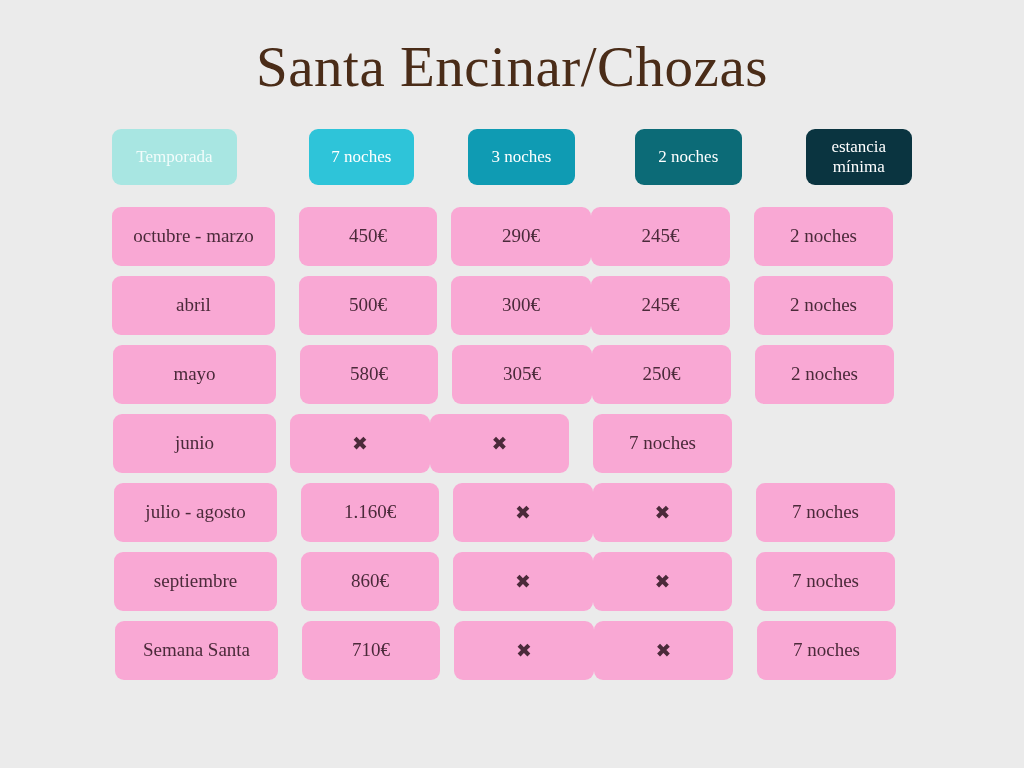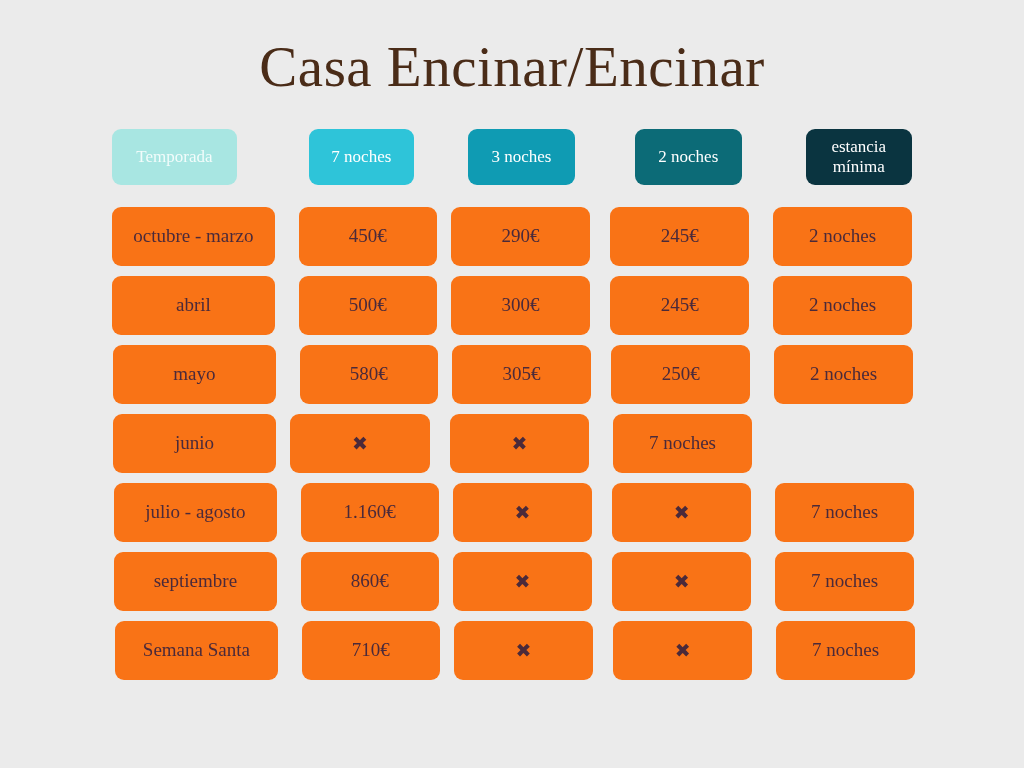--- a/index.html
+++ b/index.html
@@ -85,42 +85,41 @@
     width: 139px;
     margin-left: 24px;
     background: #0a3440;
     font-size: 15px;
   }
   
   .data-row {
     height: 69px;
   }
   .data-row .cell {
-    background: #f97316;
+    background: #f9a8d4;
     height: 59px;
     color: #4b2a3a;
     font-size: 19px;
   }
   .c-season {
     width: 163px;
     margin-left: 0px;
   }
   .c-7 {
     width: 138px;
     margin-left: 24px;
     font-size: 17px;
   }
   .c-3 {
     width: 140px;
     margin-left: 14px;
     font-size: 17px;
   }
   .c-2 {
     width: 139px;
-    margin-left: 20px;
     font-size: 17px;
   }
   .c-min {
     width: 139px;
     margin-left: 24px;
     font-size: 17px;
   }
   .cross {
     color: #e8172b;
     font-size: 21px;
@@ -130,21 +129,21 @@
   
   .shift1 { transform: translateX(1px); }
   .shift2 { transform: translateX(2px); }
   .shift3 { transform: translateX(3px); }
 </style>
 </head>
 <body>
 
 <div class="page">
 
-  <h1 class="title">Casa Encinar/Encinar</h1>
+  <h1 class="title">Santa Encinar/Chozas</h1>
 
   <div class="table">
 
     <div class="row header-row">
       <div class="cell h-temporada">Temporada</div>
       <div class="cell h-7">7 noches</div>
       <div class="cell h-3">3 noches</div>
       <div class="cell h-2">2 noches</div>
       <div class="cell h-min">estancia mínima</div>
     </div>

